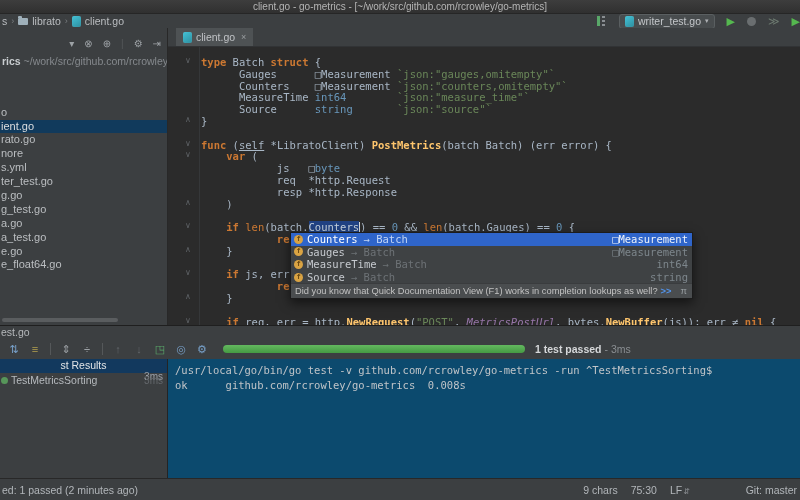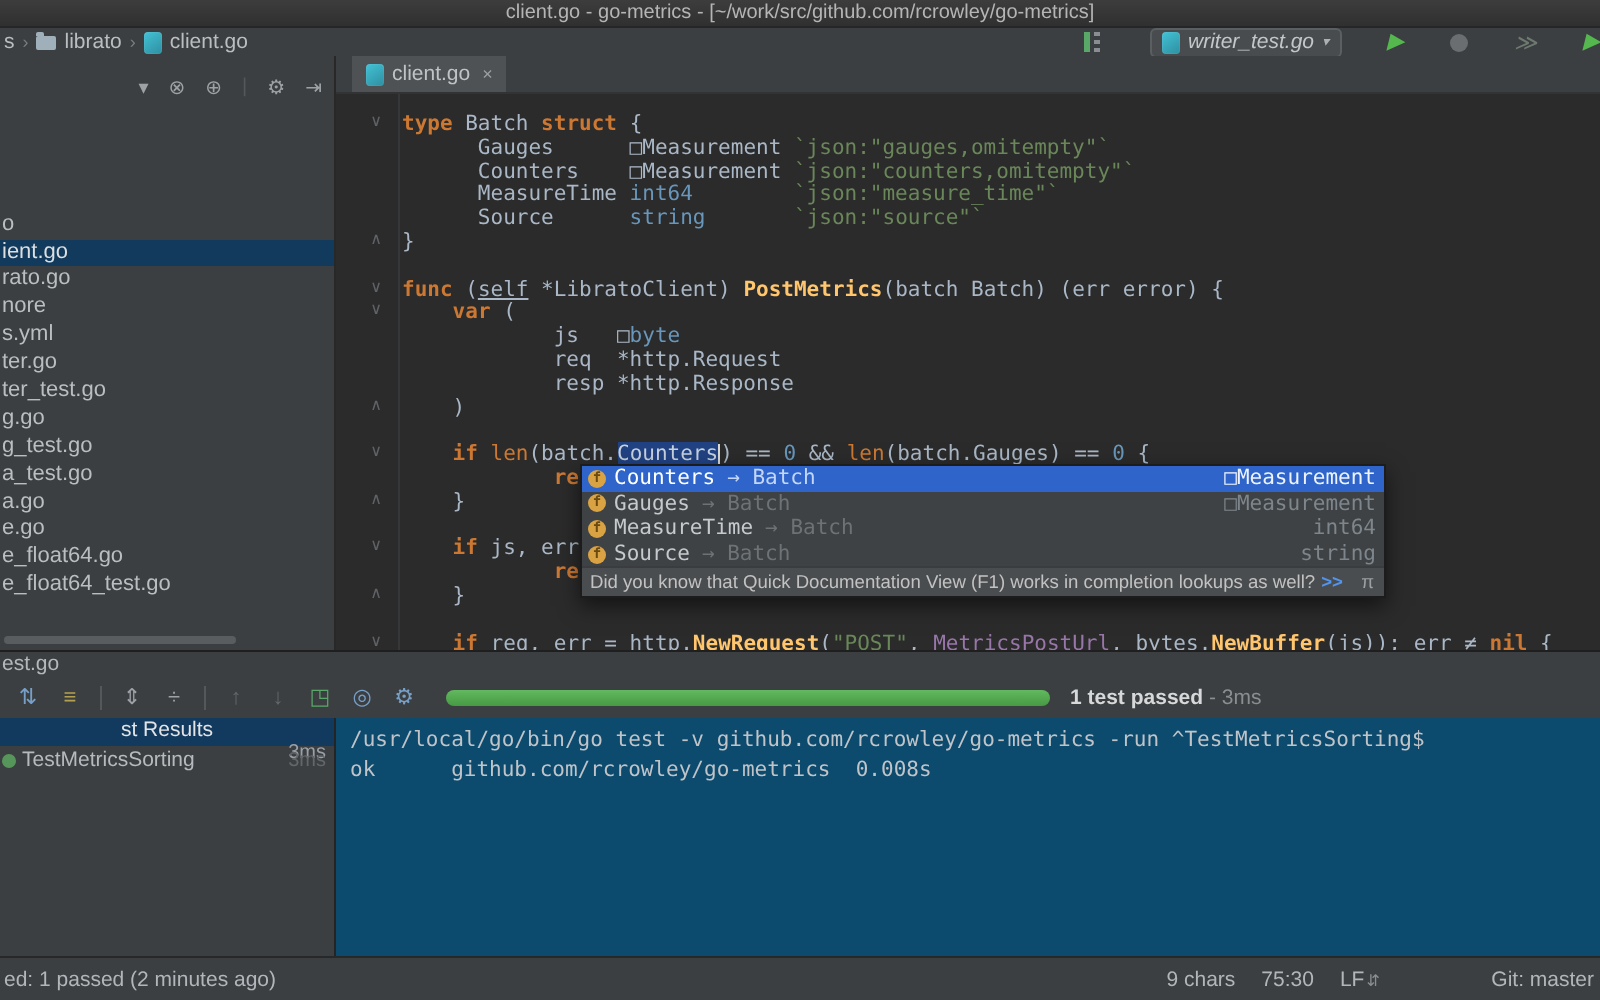--- a/index.html
+++ b/index.html
@@ -11,21 +11,21 @@
     color:#b5b5b5;font-size:10px;line-height:13px;text-align:center;}
   
   .navbar{position:absolute;left:0;top:14px;width:800px;height:14px;background:#3C3F41;
     display:flex;align-items:center;font-size:10.5px;color:#bbbec1;}
   .crumbs{display:flex;align-items:center;gap:4px;padding-left:2px;}
   .crumb-sep{color:#7a7e82;font-size:9px;}
   .folder-icon{width:10px;height:7px;background:#9fb0ba;border-radius:1px;position:relative;display:inline-block;}
   .folder-icon::before{content:"";position:absolute;top:-2px;left:0;width:4px;height:2px;background:#9fb0ba;border-radius:1px 1px 0 0;}
   .go-icon{width:9px;height:11px;border-radius:2px;display:inline-block;
     background:linear-gradient(145deg,#43c2d6,#2e8fa0);box-shadow:inset 0 0 1px #fff3;}
-  .nav-right{margin-left:auto;display:flex;align-items:center;gap:23px;padding-right:0;font-style:italic;}
+  .nav-right{margin-left:auto;display:flex;align-items:center;gap:12px;padding-right:0;}
   .bars-icon{display:inline-flex;gap:2px;align-items:flex-end;margin-right:2px;}
   .bars-icon .b1{width:3px;height:10px;background:#59a869;}
   .bars-icon .b2{width:3px;height:10px;background:repeating-linear-gradient(#8a8e92 0 2px,transparent 2px 4px);}
   .runconfig{display:flex;align-items:center;gap:4px;background:#484c4e;border:1px solid #5a5f61;
     border-radius:3px;height:13px;padding:0 5px;color:#c4c7ca;}
   .runconfig .dd{font-size:7px;color:#aeb1b4;}
   .play{color:#55b84f;font-size:11px;line-height:12px;}
   .debug-dim{width:9px;height:9px;border-radius:50%;background:#6a6e70;display:inline-block;}
   .coverage-dim{color:#6d7a70;font-size:11px;}
   
@@ -51,21 +51,21 @@
   .fold{position:absolute;left:14px;width:12px;font-size:8px;color:#5f6367;text-align:center;}
   .code{position:absolute;left:33px;top:10px;font-family:"DejaVu Sans Mono",monospace;
     font-size:10.5px;line-height:11.8px;white-space:pre;color:#A9B7C6;}
   .code-line{height:11.8px;}
   .c-k{color:#CC7832;font-weight:bold;}
   .c-b{color:#CC7832;}
   .c-p{color:#A9B7C6;}
   .c-t{color:#6897BB;}
   .c-s{color:#6A8759;}
   .c-f{color:#FFC66D;font-weight:bold;}
-  .c-v{color:#9876AA;}
+  .c-v{color:#9876AA;font-style:italic;}
   .c-n{color:#6897BB;}
   .c-u{color:#A9B7C6;text-decoration:underline;}
   .c-sel{color:#c6d2de;background:#214283;}
   .c-caret{display:inline-block;width:0;height:11px;border-left:1px solid #d8d8d8;vertical-align:text-bottom;}
   
   .popup{position:absolute;left:290px;top:232px;width:401px;z-index:50;background:#3F4244;
     border:1px solid #1c1c1c;box-shadow:0 4px 10px rgba(0,0,0,.55);}
   .pop-row{height:12.6px;display:flex;align-items:center;padding:0 4px 0 3px;
     font-family:"DejaVu Sans Mono",monospace;font-size:10.5px;}
   .pop-row.sel{background:#2F65CA;}
@@ -148,38 +148,39 @@
 
   <div class="project">
     <div class="proj-head">
       <span>▾</span>
       <span>⊗</span>
       <span>⊕</span>
       <span class="sep">|</span>
       <span>⚙</span>
       <span>⇥</span>
     </div>
+    <div class="proj-root">
+      <b>rics</b><span> ~/work/src/github.com/rcrowley</span>
+    </div>
     <div class="tree">
         <div class="tree-row"></div>
         <div class="tree-row"></div>
         <div class="tree-row"></div>
         <div class="tree-row">o</div>
         <div class="tree-row sel">ient.go</div>
         <div class="tree-row">rato.go</div>
         <div class="tree-row">nore</div>
         <div class="tree-row">s.yml</div>
-        <div class="tree-row">ter.go</div>
         <div class="tree-row">ter_test.go</div>
         <div class="tree-row">g.go</div>
         <div class="tree-row">g_test.go</div>
+        <div class="tree-row">a.go</div>
         <div class="tree-row">a_test.go</div>
-        <div class="tree-row">a.go</div>
         <div class="tree-row">e.go</div>
         <div class="tree-row">e_float64.go</div>
-        <div class="tree-row">e_float64_test.go</div>
       </div>
     <div class="hscroll"></div>
   </div>
 
   <div class="editor">
     <div class="tabbar">
       <span class="tab">
         <span class="go-icon"></span>
         <span>client.go</span>
         <span class="x">×</span>

